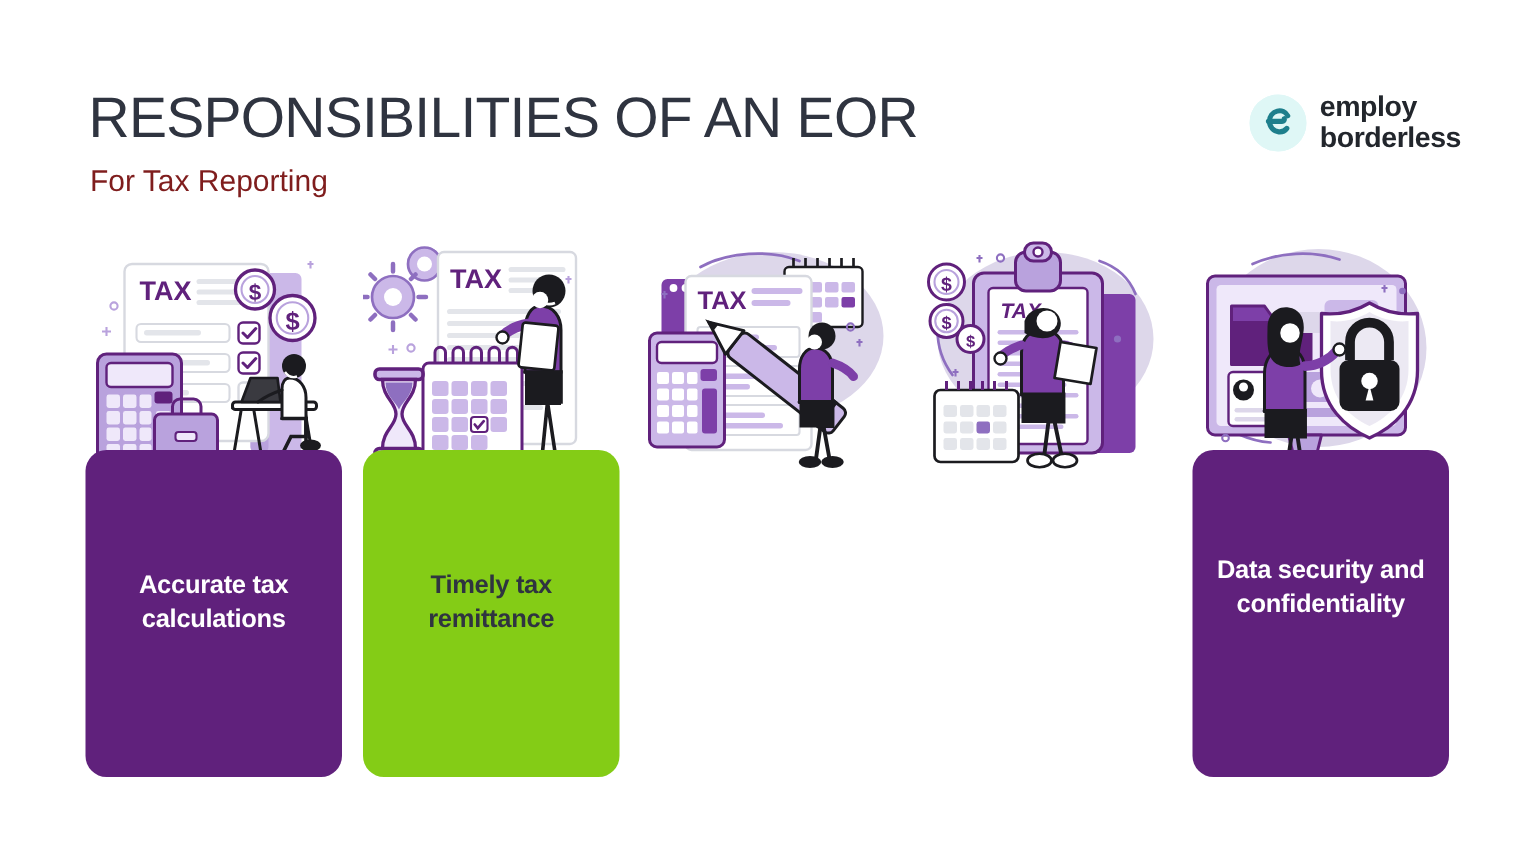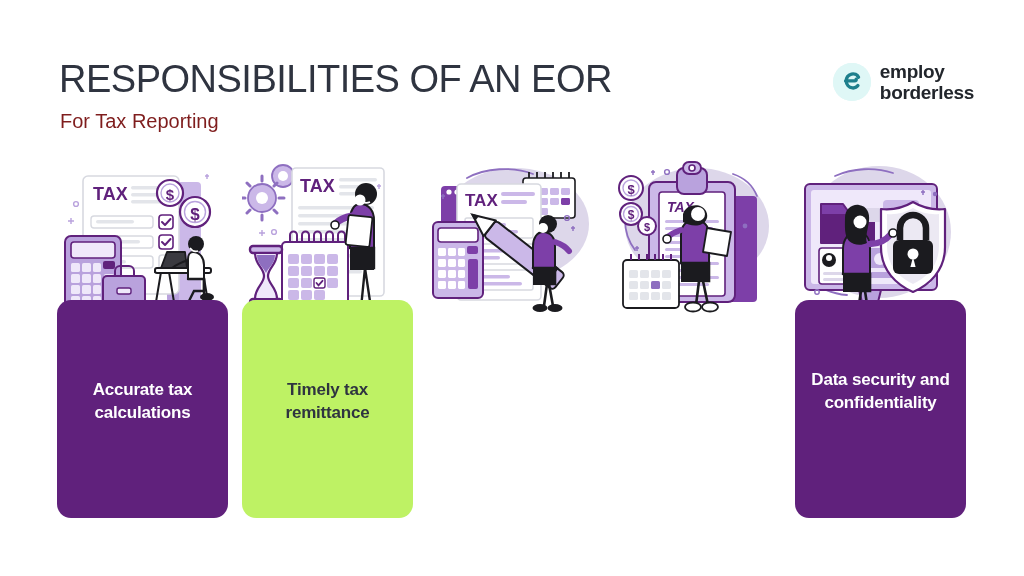--- a/index.html
+++ b/index.html
@@ -36,21 +36,21 @@
   }
   .logo-words span.l2 { margin-top:2px; }
 
   
   .cards { position:absolute; left:0; top:150px; width:924px; height:380px; }
   .card {
     position:absolute; top:150px; width:171px; height:218px;
     border-radius:14px;
   }
   .card.dark { background:#60217c; }
-  .card.light { background:#bef264; }
+  .card.light { background:#84cc16; }
   .card-label {
     position:absolute; left:6px; right:6px; top:78px;
     text-align:center; font-size:17px; font-weight:bold;
     line-height:23px; letter-spacing:-0.2px;
   }
   .card.dark .card-label { color:#ffffff; }
   .card.light .card-label { color:#2f3440; }
   .card.five .card-label { top:68px; }
 
   

